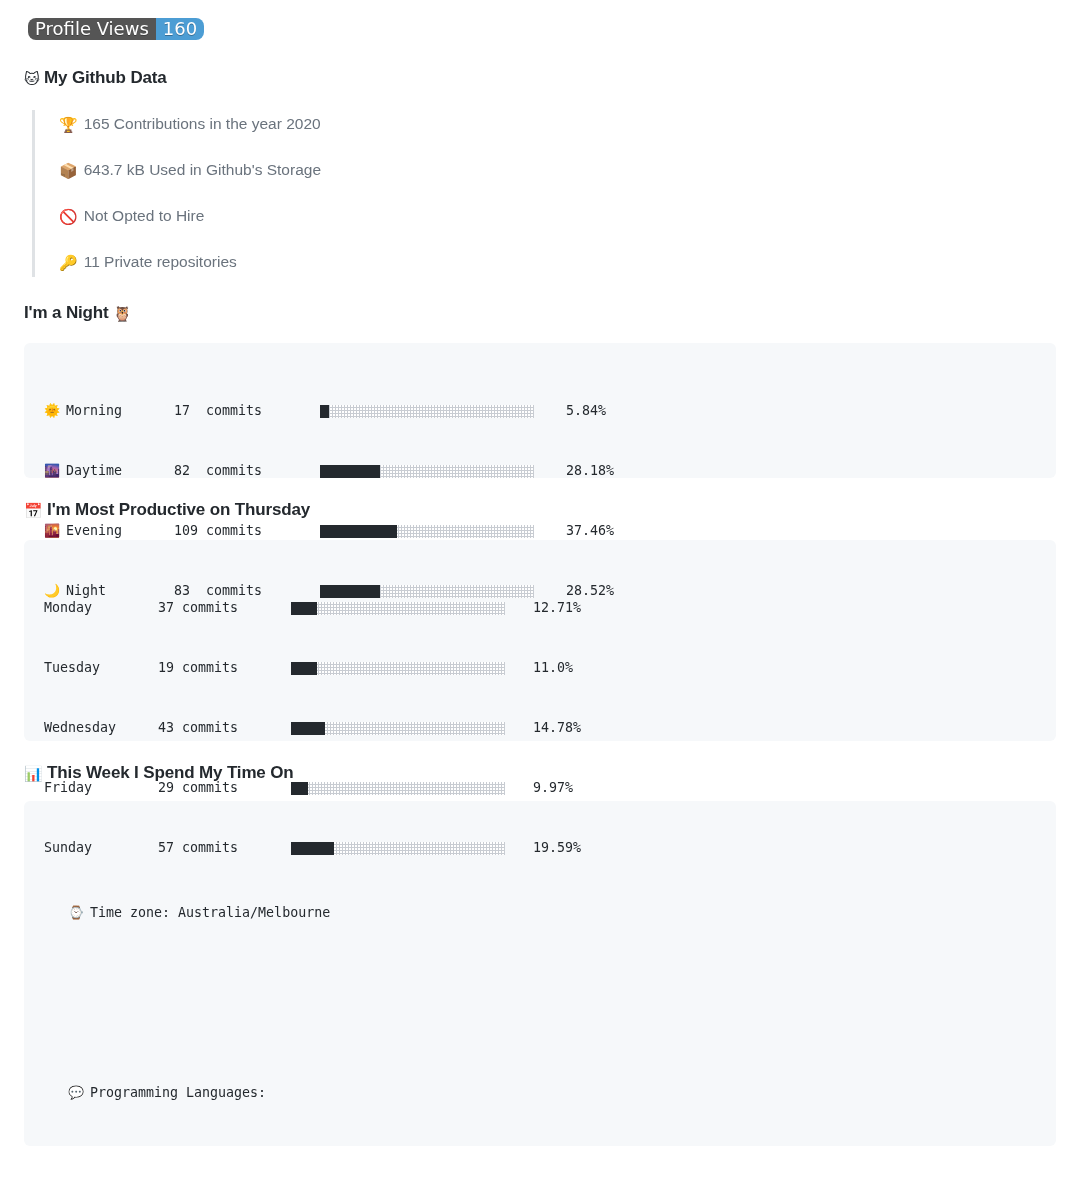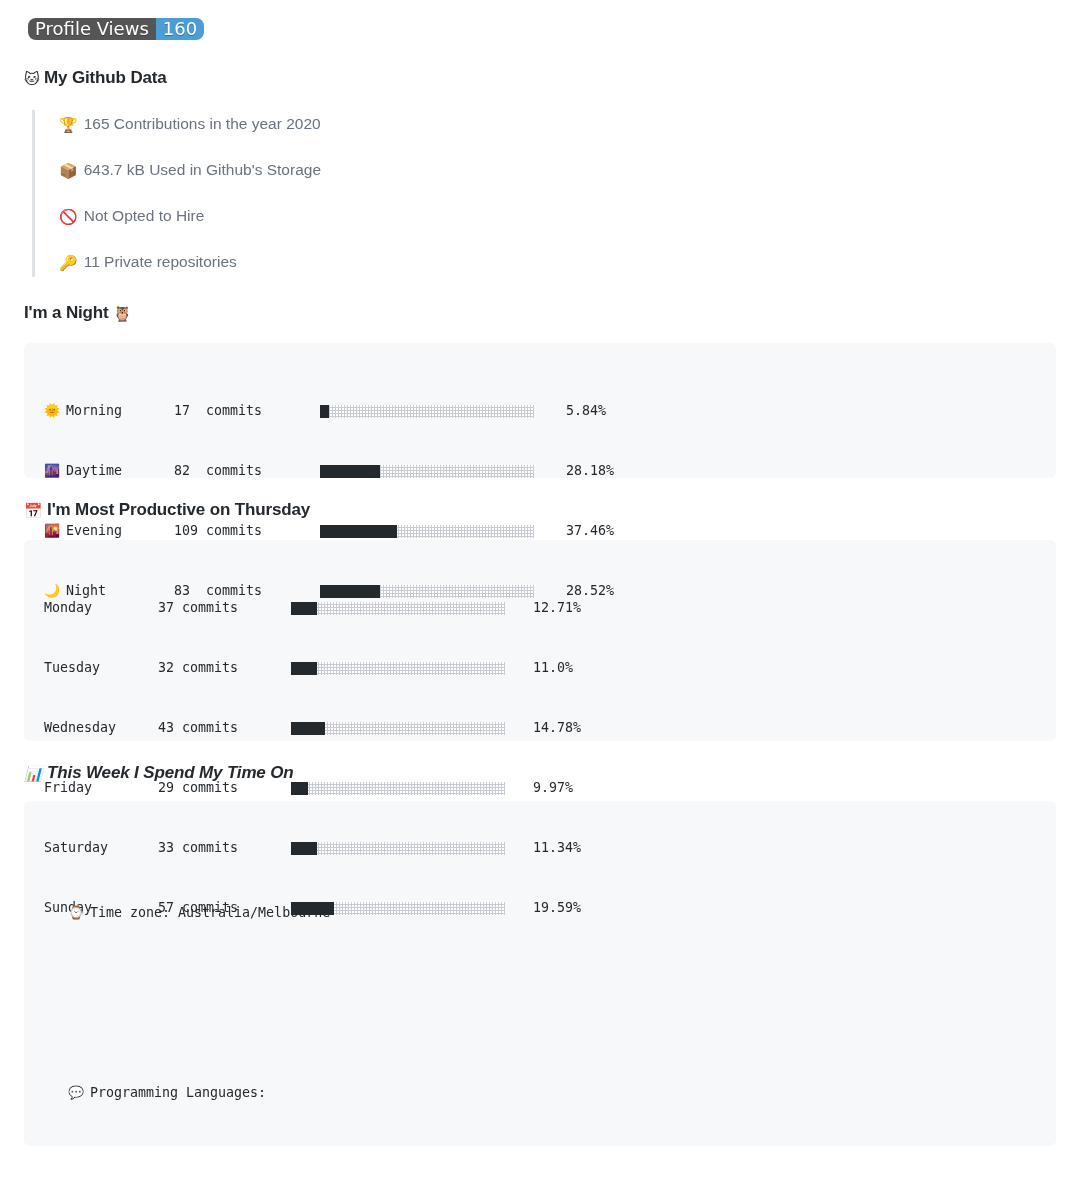--- a/index.html
+++ b/index.html
@@ -224,52 +224,46 @@
   <div class="card" style="margin:20px 24px 0 24px; height:201px;">
     <div class="card-inner mono" style="padding:18px 0 0 20px;">
       <div class="statrow">
         <span class="col-label" style="width:114px">Monday</span>
         <span class="col-value" style="width:133px">37 commits</span>
         <span class="bar" style="width:214px"><span class="bar-fill" style="width: 25.68px;"></span></span>
         <span class="col-pct" style="padding-left:28px">12.71%</span>
       </div>
       <div class="statrow">
         <span class="col-label" style="width:114px">Tuesday</span>
-        <span class="col-value" style="width:133px">32 commits</span>
+        <span class="col-value" style="width:133px">19 commits</span>
         <span class="bar" style="width:214px"><span class="bar-fill" style="width: 25.68px;"></span></span>
         <span class="col-pct" style="padding-left:28px">11.0%</span>
       </div>
       <div class="statrow">
         <span class="col-label" style="width:114px">Wednesday</span>
         <span class="col-value" style="width:133px">43 commits</span>
         <span class="bar" style="width:214px"><span class="bar-fill" style="width: 34.24px;"></span></span>
         <span class="col-pct" style="padding-left:28px">14.78%</span>
       </div>
       <div class="statrow">
         <span class="col-label" style="width:114px">Friday</span>
         <span class="col-value" style="width:133px">29 commits</span>
         <span class="bar" style="width:214px"><span class="bar-fill" style="width: 17.12px;"></span></span>
         <span class="col-pct" style="padding-left:28px">9.97%</span>
       </div>
       <div class="statrow">
-        <span class="col-label" style="width:114px">Saturday</span>
-        <span class="col-value" style="width:133px">33 commits</span>
-        <span class="bar" style="width:214px"><span class="bar-fill" style="width: 25.68px;"></span></span>
-        <span class="col-pct" style="padding-left:28px">11.34%</span>
-      </div>
-      <div class="statrow">
         <span class="col-label" style="width:114px">Sunday</span>
         <span class="col-value" style="width:133px">57 commits</span>
         <span class="bar" style="width:214px"><span class="bar-fill" style="width: 42.8px;"></span></span>
         <span class="col-pct" style="padding-left:28px">19.59%</span>
       </div>
     </div>
   </div>
 
-  <div style="padding:22px 0 0 24px;font-style:italic;">
+  <div style="padding:22px 0 0 24px;">
     <h3 class="section-title">
       <span class="emoji">📊</span>
       <span>This Week I Spend My Time On</span>
     </h3>
   </div>
 
   <div class="card" style="margin:18px 24px 0 24px; height:345px;">
     <div class="card-inner mono" style="padding:22px 0 0 44px;">
 
       

